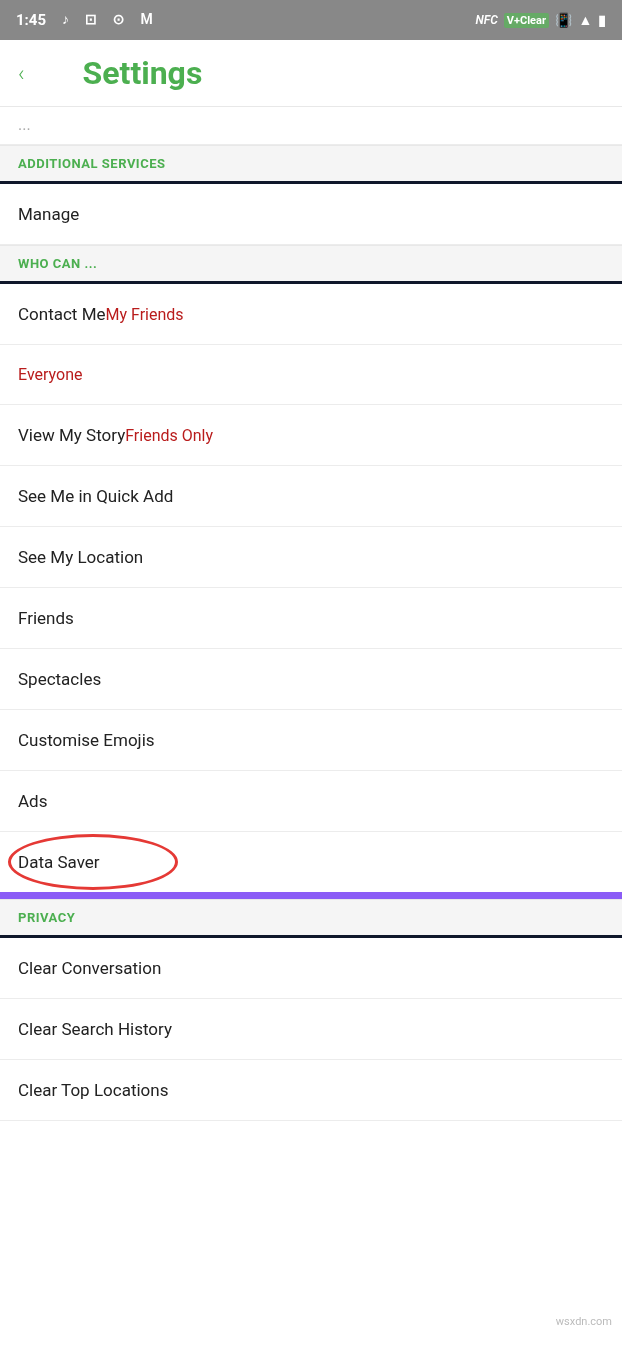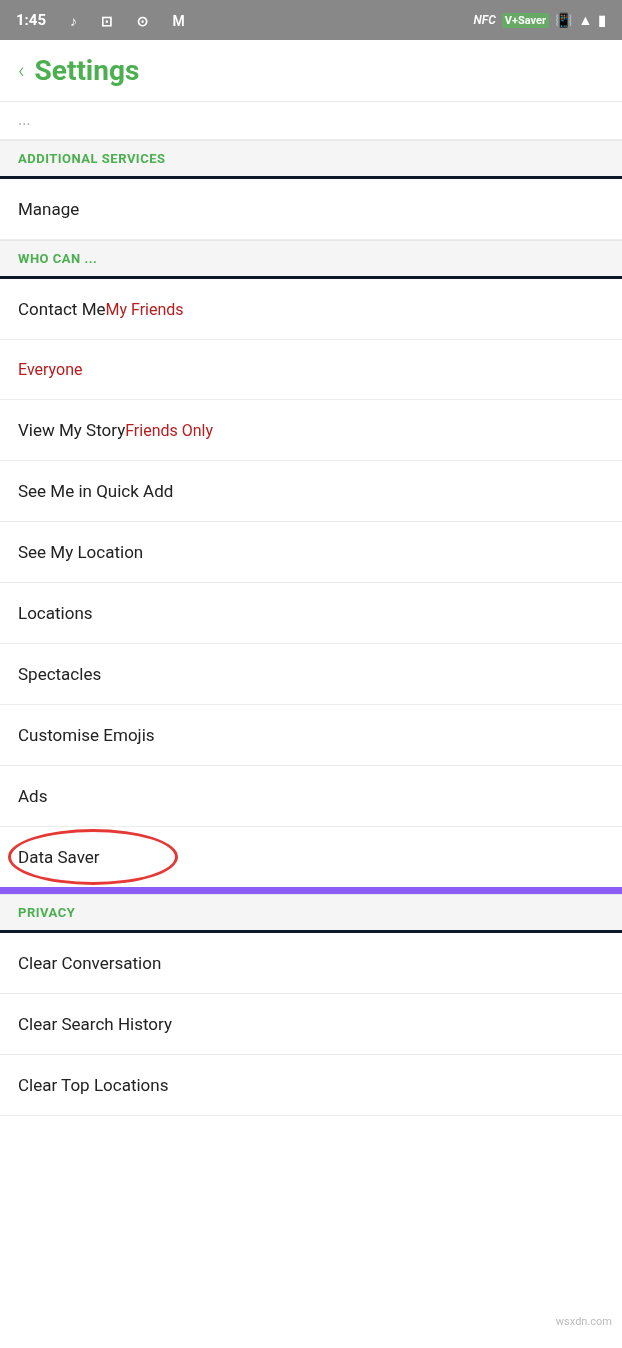--- a/index.html
+++ b/index.html
@@ -18,43 +18,44 @@
       background: #888;
       height: 40px;
       display: flex;
       align-items: center;
       justify-content: space-between;
       padding: 0 16px;
       color: #fff;
       font-size: 14px;
       font-weight: 600;
     }
-    .status-left { display: flex; align-items: flex-end; gap: 24px; }
+    .status-left { display: flex; align-items: flex-start; gap: 16px; }
     .status-right { display: flex; align-items: center; gap: 6px; }
     .status-time { font-size: 15px; font-weight: 700; }
 
     
     .header {
       background: #fff;
       padding: 14px 18px;
       display: flex;
       align-items: center;
       gap: 10px;
       border-bottom: 1px solid #e8e8e8;
     }
     .back-arrow {
       color: #4CAF50;
       font-size: 22px;
       font-weight: 300;
       cursor: pointer;
     }
     .header-title {
       color: #4CAF50;
-      font-size: 28px;
+      font-size: 32px;
       font-weight: 700;
+      margin-left: 48px;
     }
 
     
     .cropped-text {
       padding: 8px 18px 10px;
       color: #aaa;
       font-size: 16px;
       border-bottom: 1px solid #ececec;
     }
 
@@ -129,21 +130,21 @@
 <div class="status-bar">
   <div class="status-left">
     <span class="status-time">1:45</span>
     <span>♪</span>
     <span>⊡</span>
     <span>⊙</span>
     <span>M</span>
   </div>
   <div class="status-right">
     <span style="font-size:12px;font-style:italic;">NFC</span>
-    <span style="font-size:11px; background:#6a6; color:#fff; padding:1px 3px; border-radius:2px; font-weight:700;">V+Saver</span>
+    <span style="font-size:11px; background:#6a6; color:#fff; padding:1px 3px; border-radius:2px; font-weight:700;">V+Clear</span>
     <span>📳</span>
     <span>▲</span>
     <span>▮</span>
   </div>
 </div>
 
 <div class="header">
   <span class="back-arrow">‹</span>
   <span class="header-title">Settings</span>
 </div>
@@ -180,21 +181,21 @@
 
 <div class="setting-row">
   <span class="setting-label">See Me in Quick Add</span>
 </div>
 
 <div class="setting-row">
   <span class="setting-label">See My Location</span>
 </div>
 
 <div class="setting-row">
-  <span class="setting-label">Locations</span>
+  <span class="setting-label">Friends</span>
 </div>
 
 <div class="setting-row">
   <span class="setting-label">Spectacles</span>
 </div>
 
 <div class="setting-row">
   <span class="setting-label">Customise Emojis</span>
 </div>
 

